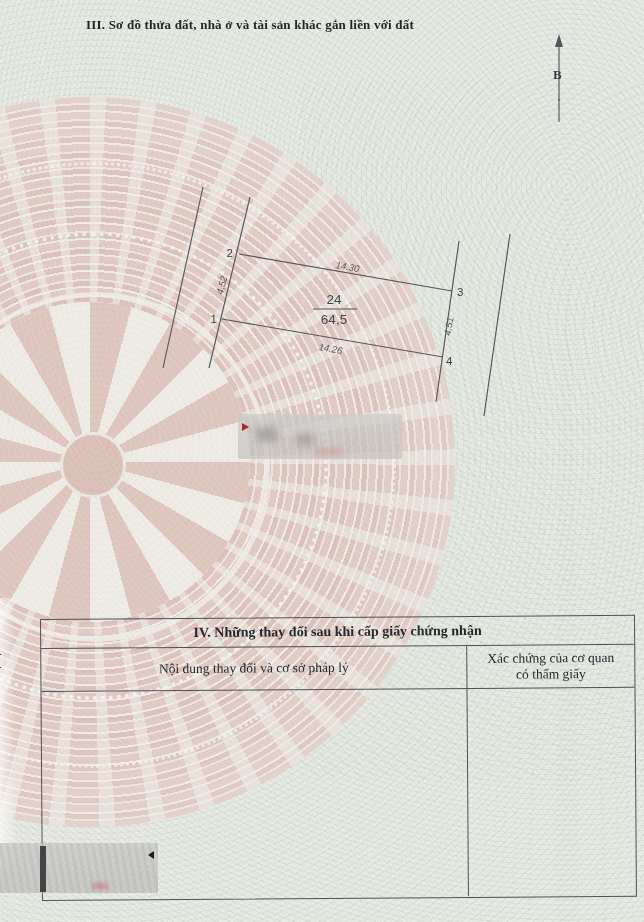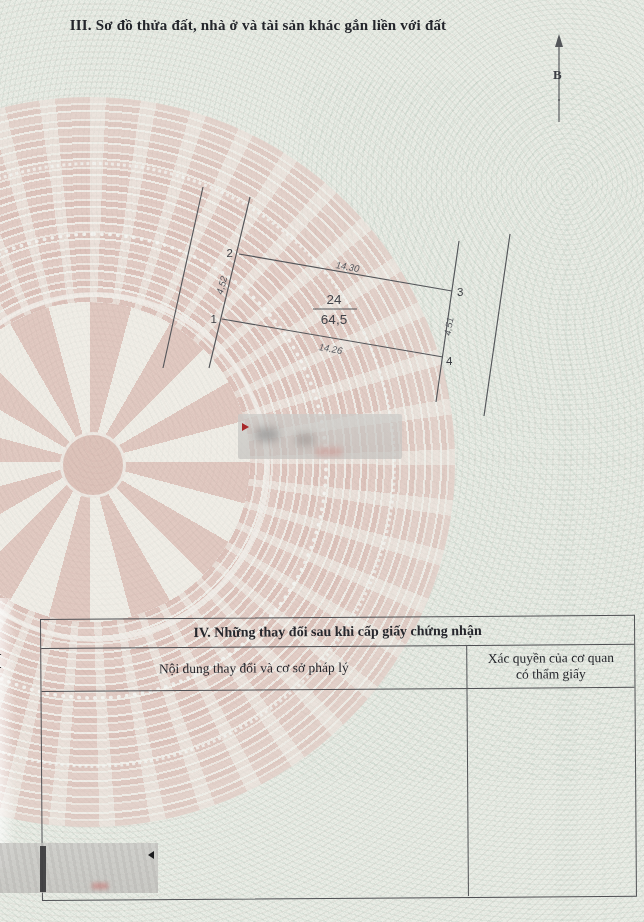--- a/index.html
+++ b/index.html
@@ -42,22 +42,22 @@
   .drum-fade{
     position:absolute;left:-275px;top:97px;width:730px;height:730px;border-radius:50%;z-index:1;
     background:radial-gradient(circle at 50% 50%, rgba(233,236,229,0) 52%, rgba(233,236,229,.25) 72%, rgba(233,236,229,.9) 99%);
   }
   .page-edge{
     position:absolute;left:0;top:598px;width:16px;height:270px;z-index:2;
     background:linear-gradient(90deg, rgba(255,255,255,.6), rgba(255,255,255,0));
   }
   
   .title3{
-    position:absolute;left:28px;top:17px;width:460px;z-index:3;
-    text-align:center;font-weight:bold;font-size:15px;color:#23252b;letter-spacing:.2px;
+    position:absolute;left:20px;top:17px;width:460px;z-index:3;
+    text-align:center;font-weight:bold;font-size:13px;color:#23252b;letter-spacing:.2px;
   }
   
   svg.diagram{position:absolute;left:0;top:0;z-index:3;}
   .bline{stroke:#54565a;stroke-width:1.15;fill:none;}
   .vtx{font-family:"Liberation Sans",sans-serif;font-size:11.5px;fill:#3a3c41;}
   .dim{font-family:"Liberation Sans",sans-serif;font-size:9.5px;font-style:italic;fill:#56585e;}
   .big{font-family:"Liberation Sans",sans-serif;font-size:13.5px;fill:#44464c;}
   .nb{font-size:13px;font-weight:bold;font-family:"Liberation Serif",serif;fill:#3c3e44;}
   
   .blur-strip{position:absolute;z-index:6;}
@@ -152,21 +152,21 @@
   <text class="big" x="334" y="304" text-anchor="middle">24</text>
   <line class="bline" x1="313" y1="309" x2="357" y2="309"></line>
   <text class="big" x="334" y="324" text-anchor="middle">64,5</text>
 </svg>
 
 <div class="s4">
   <div class="s4-title">IV. Những thay đổi sau khi cấp giấy chứng nhận</div>
   <div class="s4-head">
     <div class="s4-c1">Nội dung thay đổi và cơ sở pháp lý</div>
     <div class="s4-c2">
-      <span>Xác quyền của cơ quan</span>
+      <span>Xác chứng của cơ quan</span>
       <span>có thẩm giấy</span>
     </div>
   </div>
   <div class="s4-body">
     <div class="s4-c1"></div>
     <div class="s4-c2"></div>
   </div>
 </div>
 
 <div class="blur-strip strip1">

